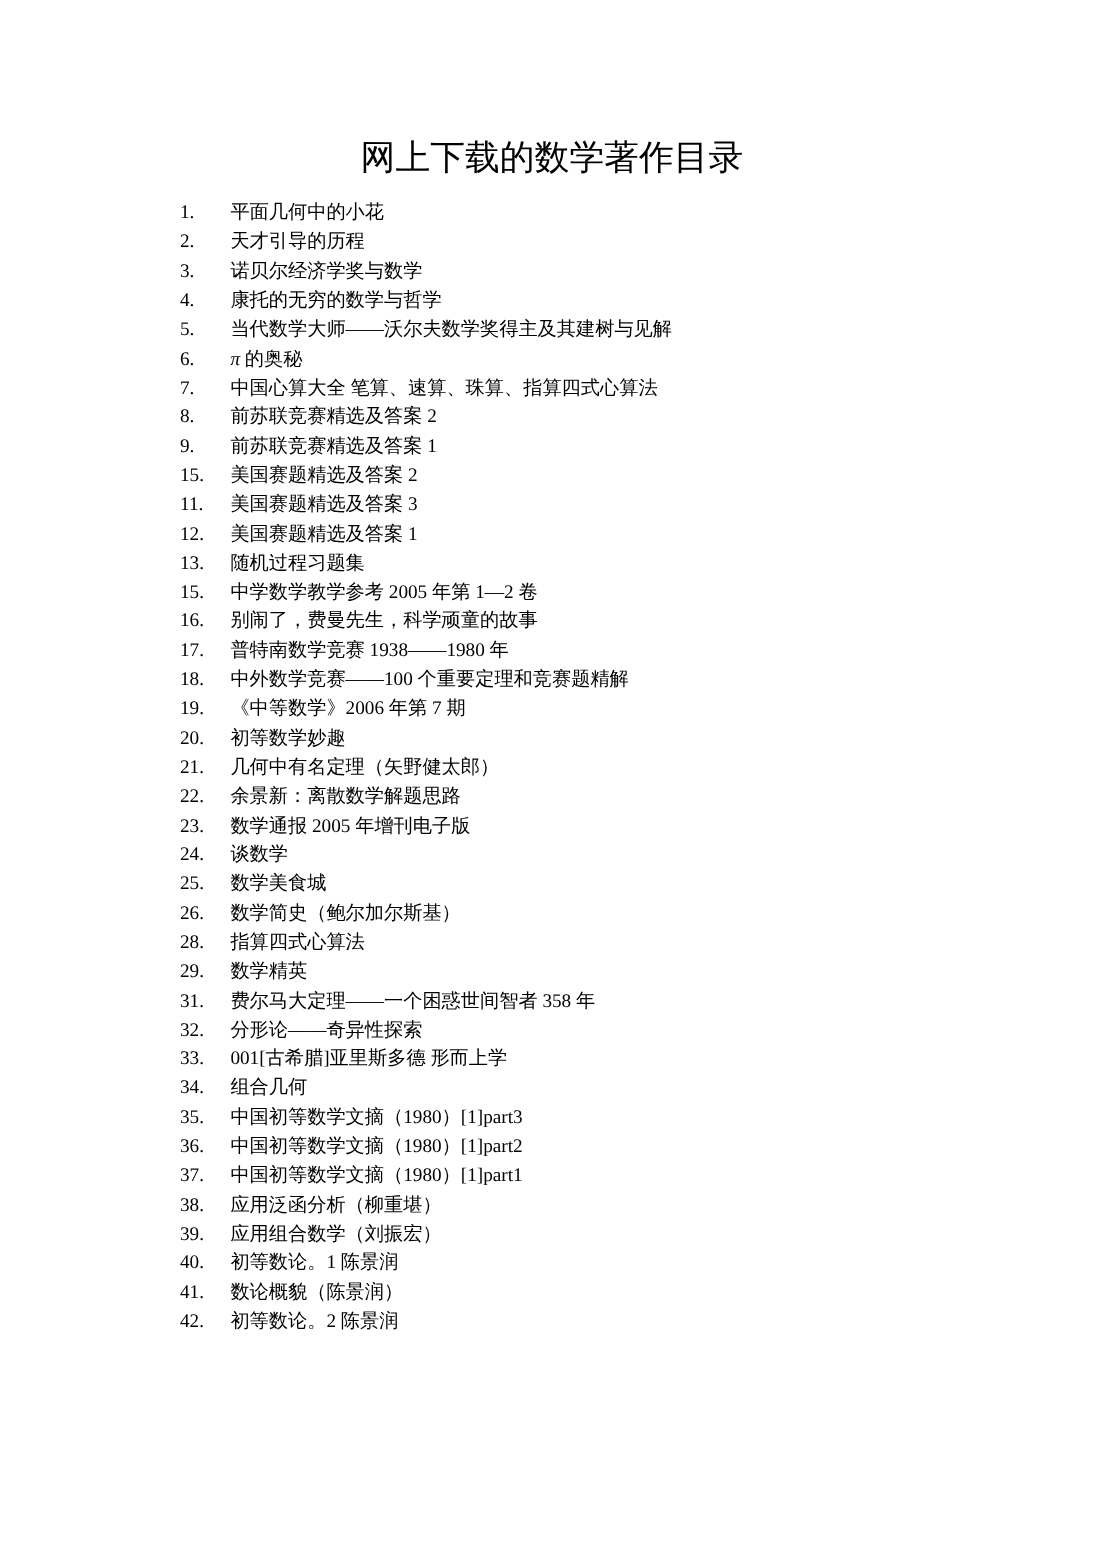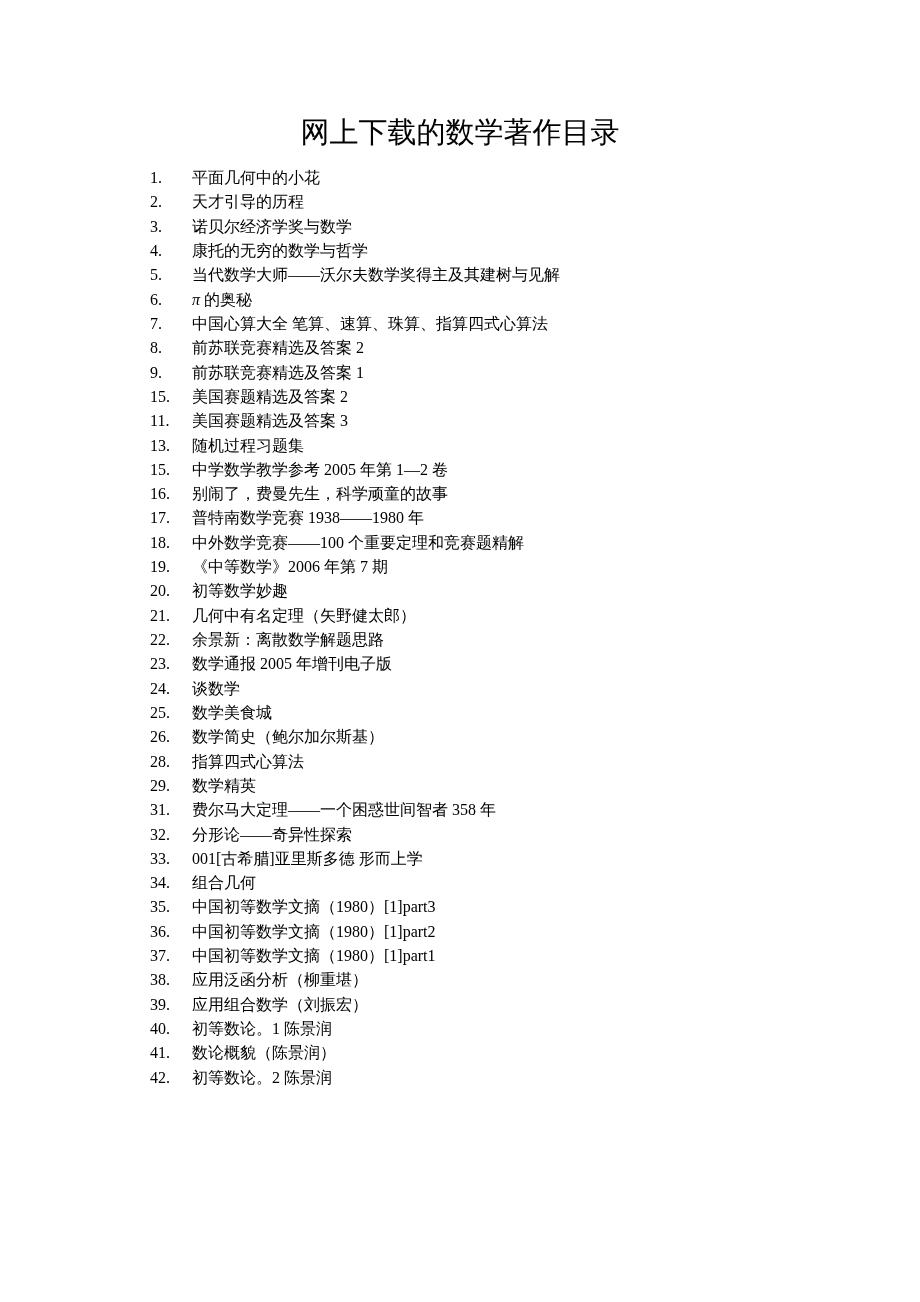--- a/index.html
+++ b/index.html
@@ -85,20 +85,24 @@
     </li>
     <li>
       <span class="num">15.</span>
       <span class="txt">美国赛题精选及答案 2</span>
     </li>
     <li>
       <span class="num">11.</span>
       <span class="txt">美国赛题精选及答案 3</span>
     </li>
     <li>
+      <span class="num">12.</span>
+      <span class="txt">美国赛题精选及答案 1</span>
+    </li>
+    <li>
       <span class="num">13.</span>
       <span class="txt">随机过程习题集</span>
     </li>
     <li>
       <span class="num">15.</span>
       <span class="txt">中学数学教学参考 2005 年第 1—2 卷</span>
     </li>
     <li>
       <span class="num">16.</span>
       <span class="txt">别闹了，费曼先生，科学顽童的故事</span>

